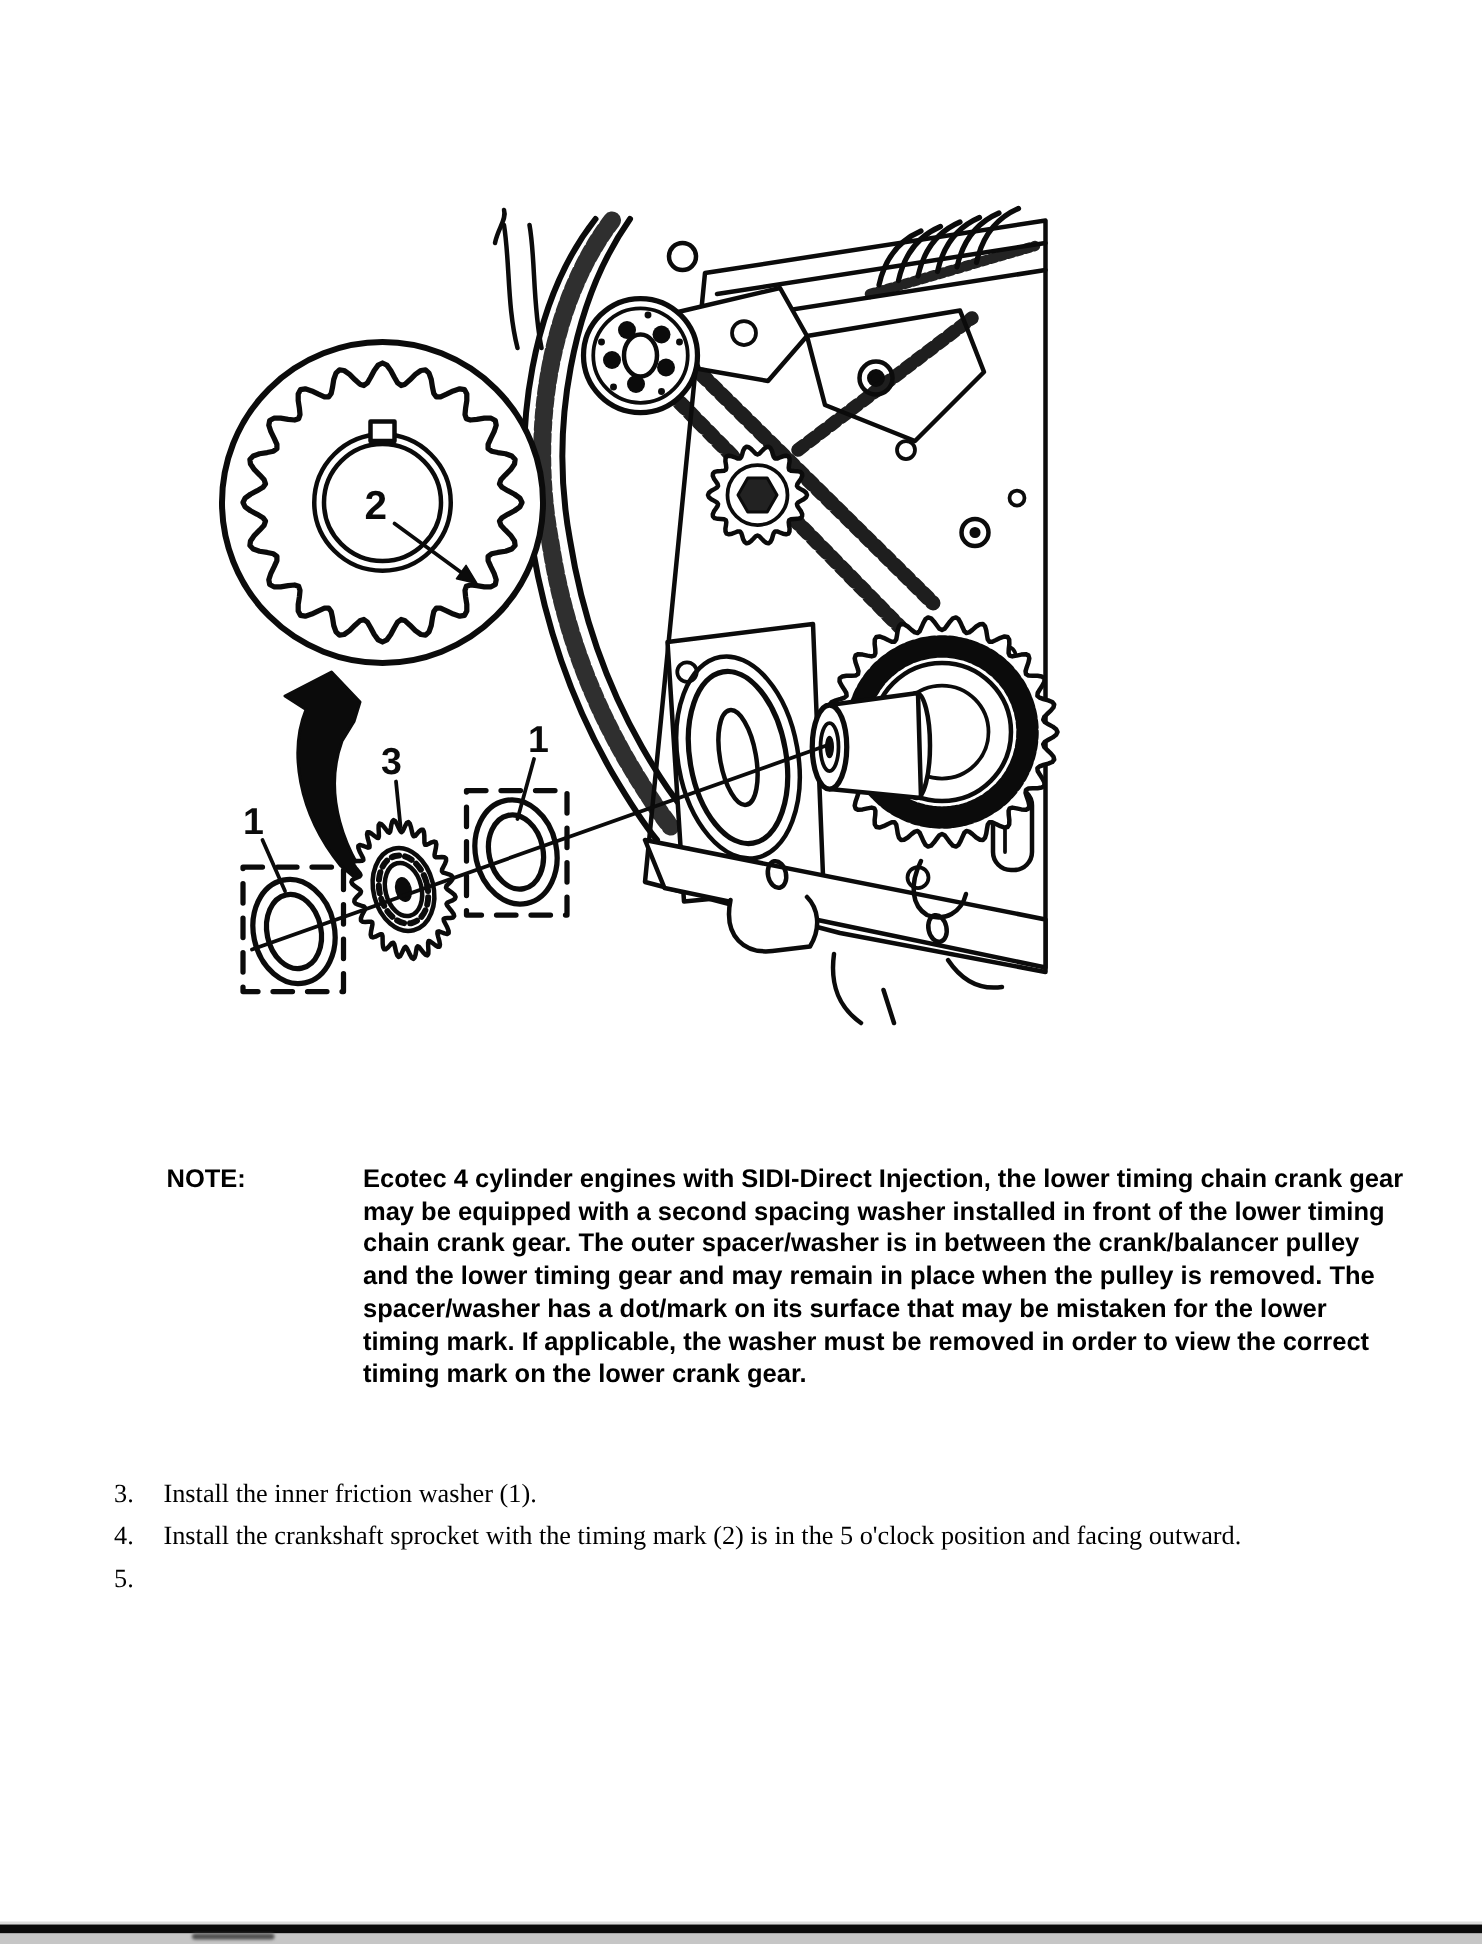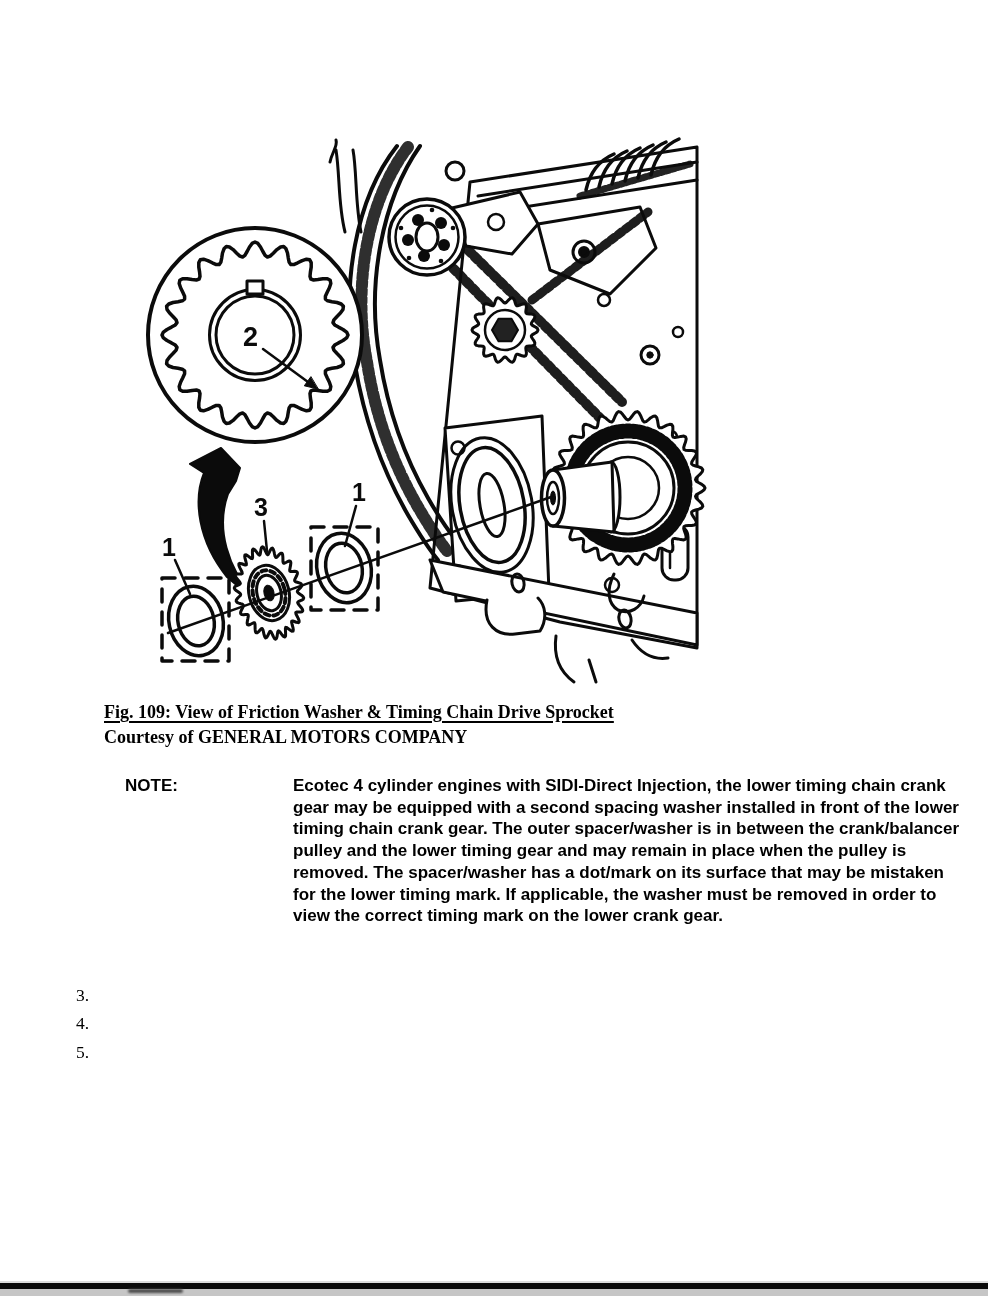--- a/index.html
+++ b/index.html
@@ -7,22 +7,22 @@
         font-family:"Liberation Serif",serif;color:#000;}
   .diagram{position:absolute;left:0;top:0;width:988px;height:760px;}
   svg{display:block;}
   svg *{stroke-linecap:round;stroke-linejoin:round;}
   svg text{font-family:"Liberation Sans",sans-serif;font-weight:bold;fill:#0b0b0b;stroke:none;}
 
   .caption{position:absolute;left:104px;top:700px;width:640px;
            font-family:"Liberation Serif",serif;font-weight:bold;font-size:18px;line-height:25px;}
   .cap-title{text-decoration:underline;text-decoration-thickness:1.6px;text-underline-offset:3px;}
 
-  .note{position:absolute;left:125px;top:775px;width:840px;display:flex;
-        font-family:"Liberation Sans",sans-serif;font-weight:bold;font-size:17px;line-height:21.7px;gap:37px;}
+  .note{position:absolute;left:111px;top:775px;width:840px;display:flex;
+        font-family:"Liberation Sans",sans-serif;font-weight:bold;font-size:17px;line-height:21.7px;}
   .note-label{width:131px;flex:0 0 131px;}
   .note-text{width:695px;}
 
   .steps{position:absolute;left:76px;top:981px;width:880px;
          font-family:"Liberation Serif",serif;font-size:17.5px;line-height:28.4px;}
   .step{display:flex;}
   .step-num{width:33px;flex:0 0 33px;}
 
   .footer-line{position:absolute;left:0;top:1281px;width:988px;height:2px;background:#dcdcdc;}
   .footer-bar{position:absolute;left:0;top:1283px;width:988px;height:6px;background:#0a0a0a;}
@@ -198,36 +198,34 @@
         <text x="254" y="516" font-size="25">3</text>
         <path d="M264,521 L267,551" stroke-width="2.5"></path>
       </g>
       <g>
         <text x="352" y="501" font-size="25">1</text>
         <path d="M356,506 L345,546" stroke-width="2.5"></path>
       </g>
     </svg>
   </div>
 
-  <div class="caption">
-    <div class="cap-title">Fig. 109: View of Friction Washer &amp; Timing Chain Drive Sprocket</div>
-    <div>Courtesy of GENERAL MOTORS COMPANY</div>
-  </div>
 
   <div class="note">
     <div class="note-label">NOTE:</div>
     <div class="note-text">Ecotec 4 cylinder engines with SIDI-Direct Injection, the lower timing chain crank gear may be equipped with a second spacing washer installed in front of the lower timing chain crank gear. The outer spacer/washer is in between the crank/balancer pulley and the lower timing gear and may remain in place when the pulley is removed. The spacer/washer has a dot/mark on its surface that may be mistaken for the lower timing mark. If applicable, the washer must be removed in order to view the correct timing mark on the lower crank gear.</div>
   </div>
 
   <div class="steps">
     <div class="step">
       <span class="step-num">3.</span>
+      <span>Install the inner friction washer (1).</span>
     </div>
     <div class="step">
       <span class="step-num">4.</span>
+      <span>Install the crankshaft sprocket with the timing mark (2) is in the 5 o'clock position and facing outward.</span>
     </div>
     <div class="step">
       <span class="step-num">5.</span>
     </div>
   </div>
 
   <div class="footer-line"></div>
   <div class="footer-bar"></div>
   <div class="footer-strip">
 

